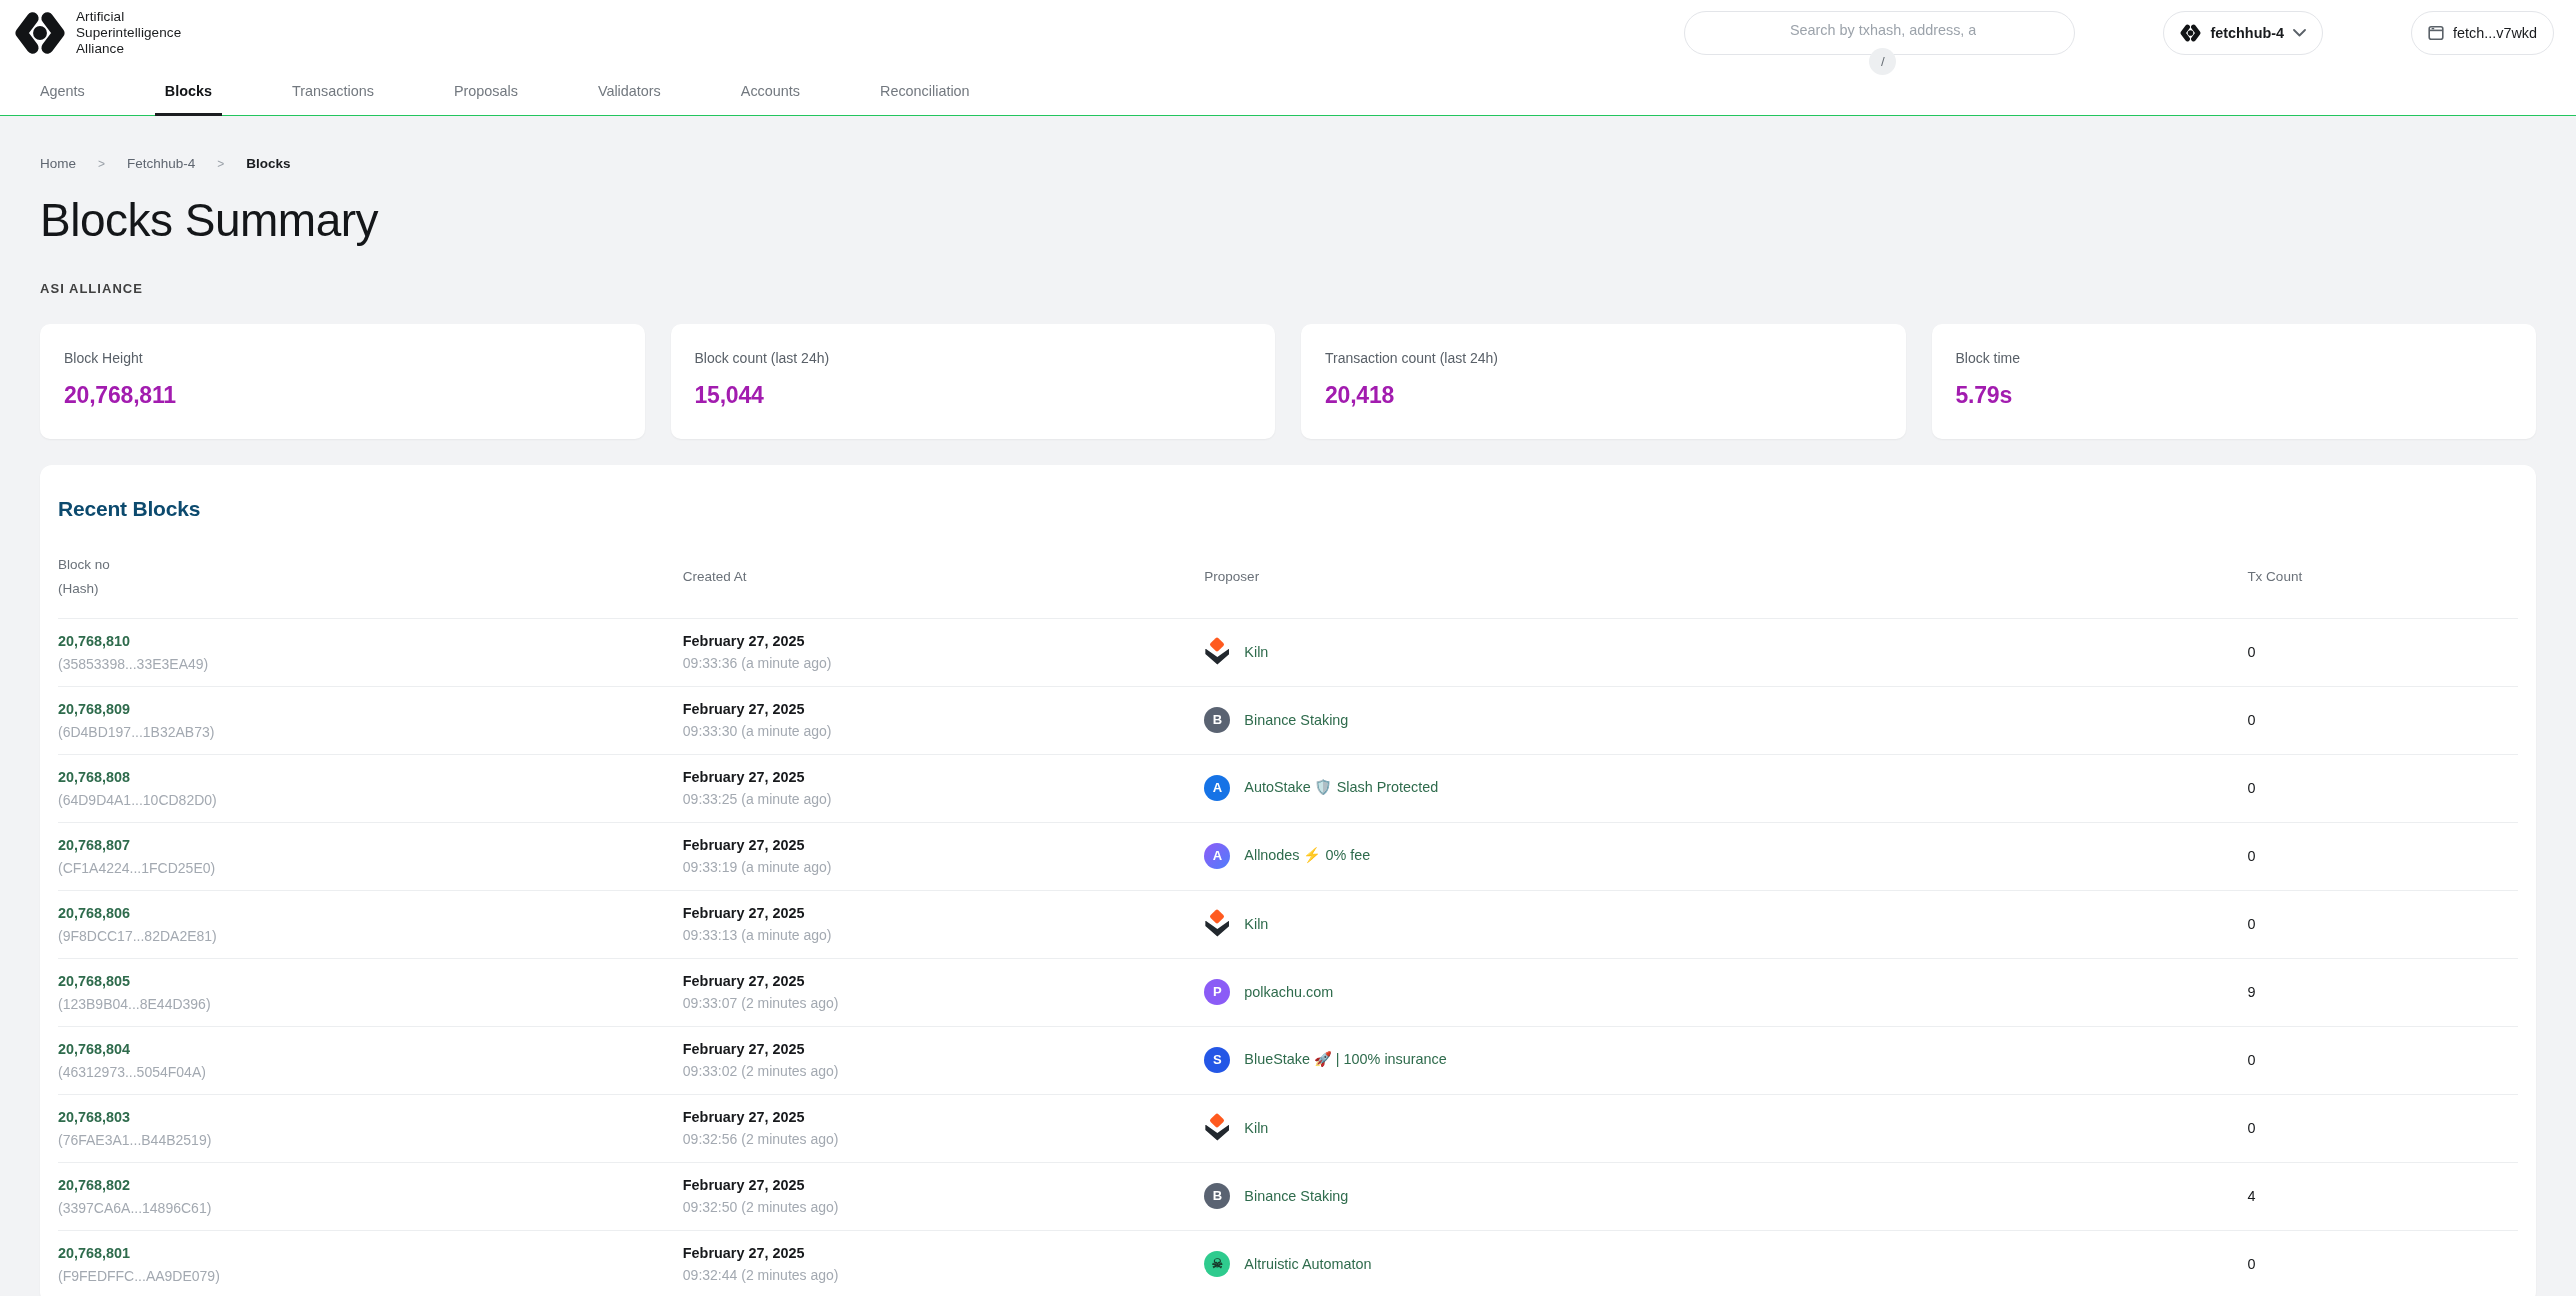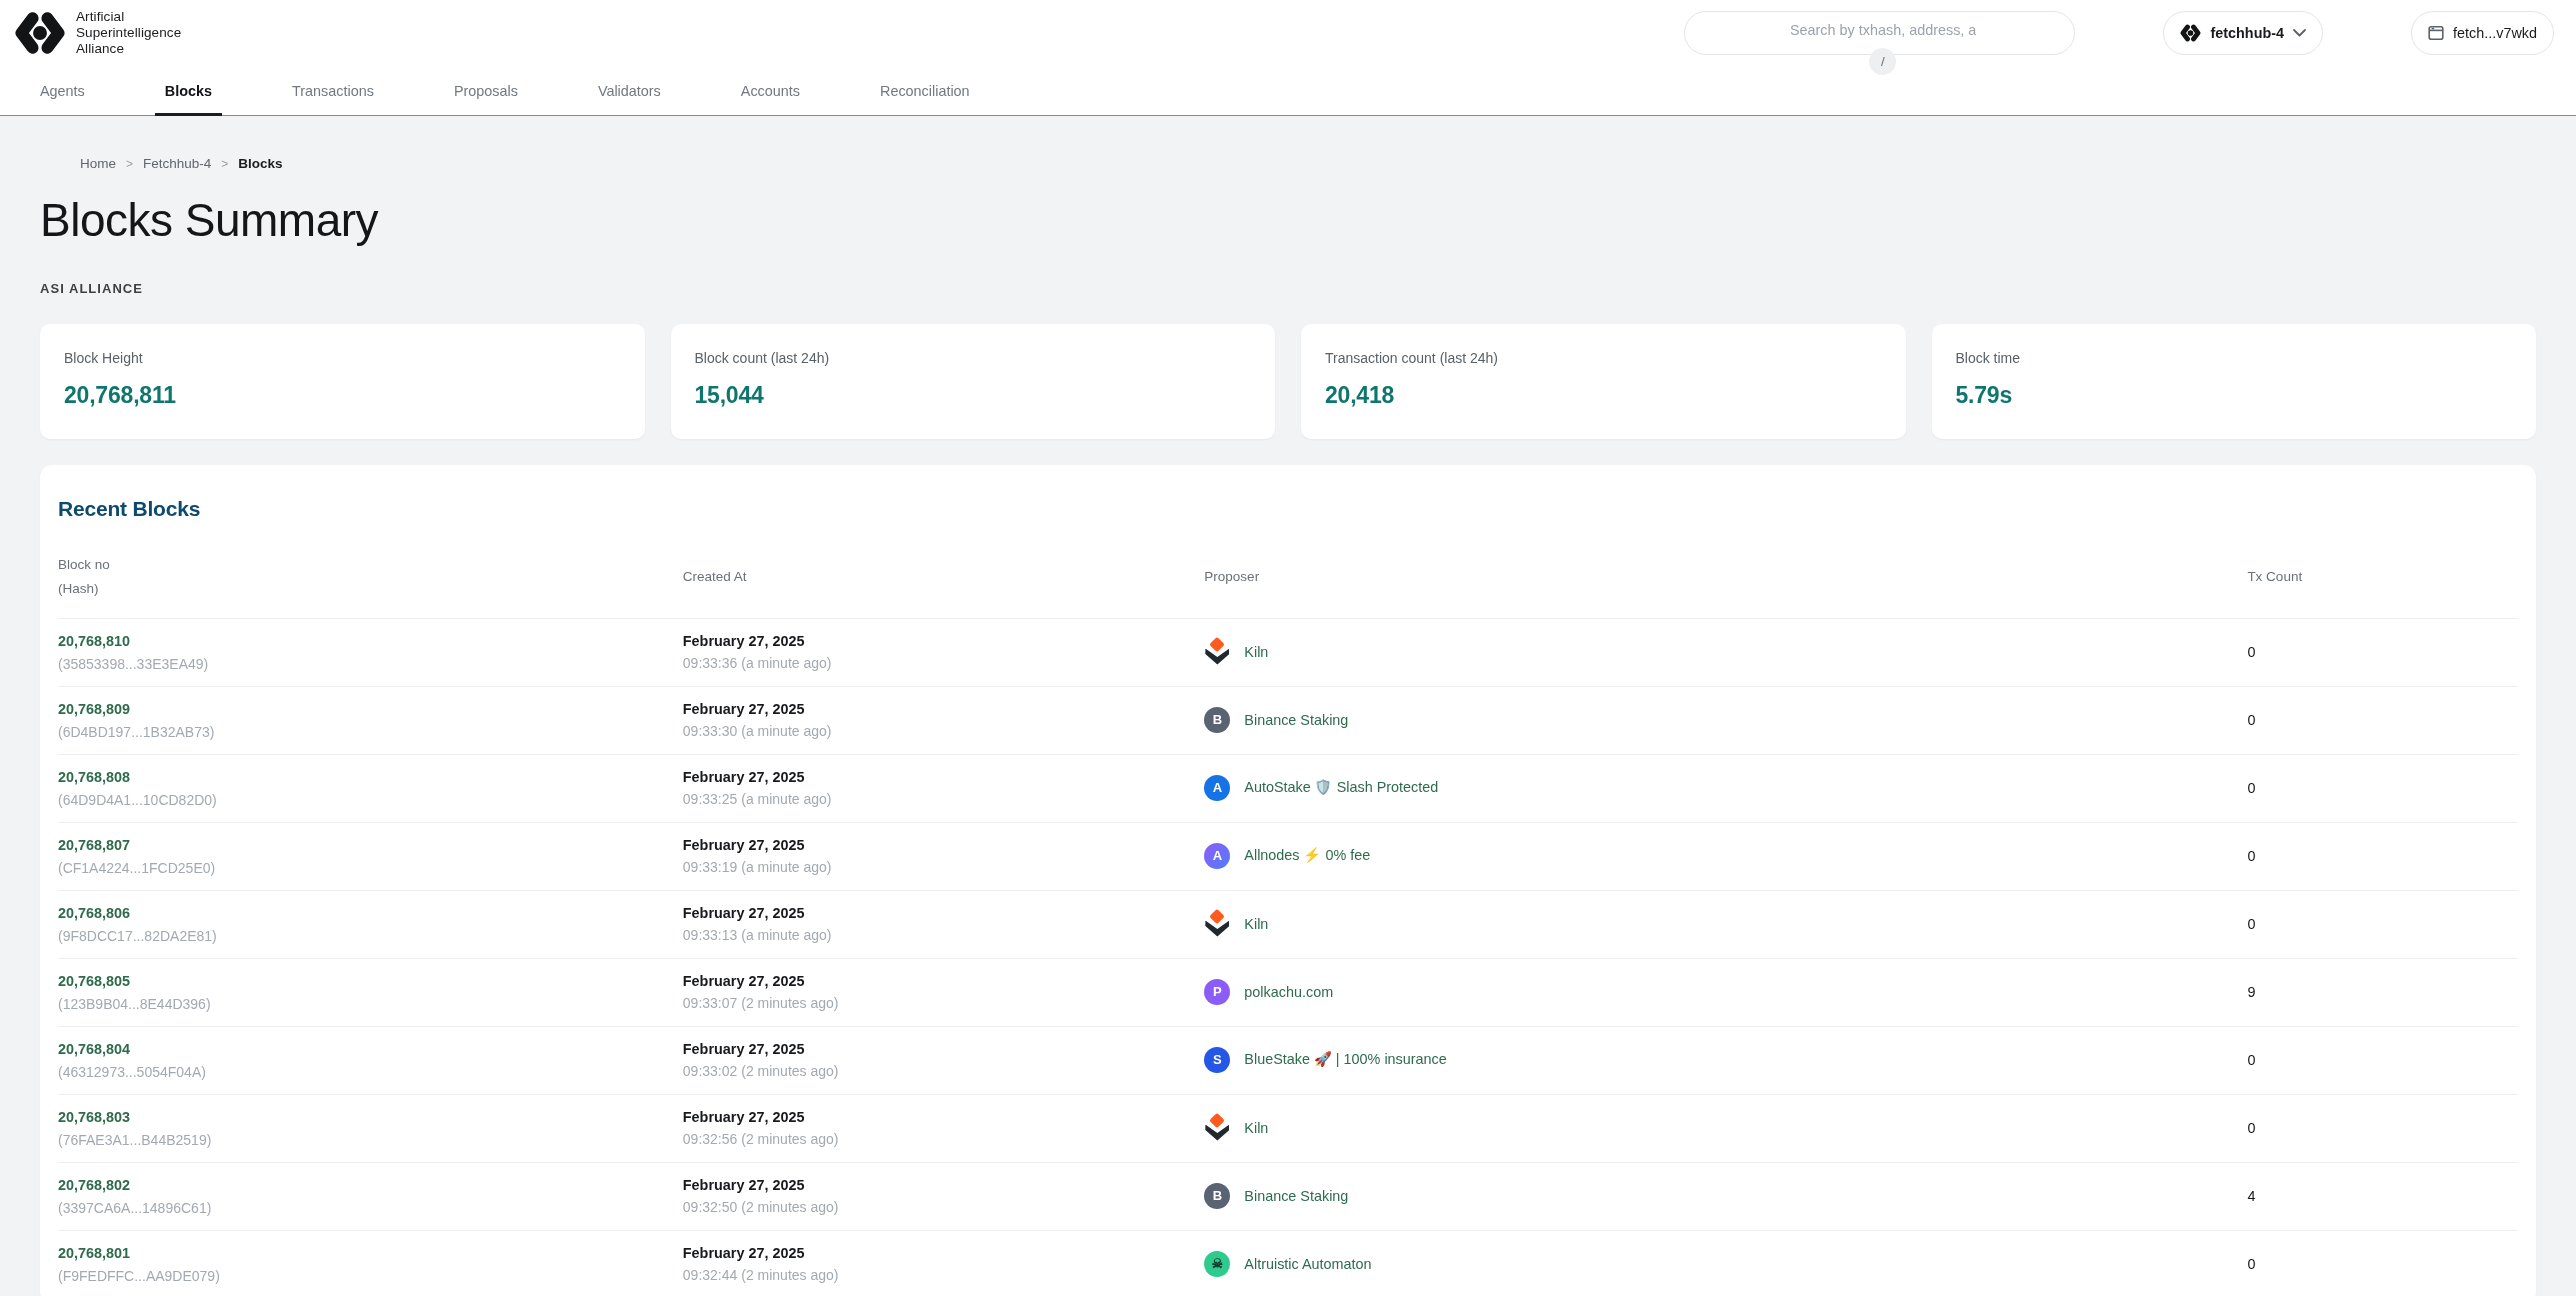--- a/index.html
+++ b/index.html
@@ -65,42 +65,42 @@
   .tab.active { color: #121417; font-weight: 700; }
   .tab.active::after {
     content: ""; position: absolute; left: -10px; right: -10px; bottom: -1px;
     height: 3px; background: #1B1D20;
   }
 
   
   .main { padding: 0 40px 16px 40px; }
   .breadcrumb {
     padding-top: 40px; font-size: 13.5px; color: #5F6670;
-    display: flex; align-items: center; gap: 10px; margin-left: 40px;
+    display: flex; align-items: center; gap: 22px;
   }
   .breadcrumb .sep { color: #9AA0A8; font-size: 12px; }
   .breadcrumb .current { color: #1A1C1F; font-weight: 700; }
   .page-title {
     margin-top: 22px; font-size: 46px; font-weight: 400;
     letter-spacing: -0.5px; color: #141619;
   }
   .page-subtitle {
     margin-top: 34px; font-size: 13px; font-weight: 700;
     letter-spacing: 0.08em; color: #404040;
   }
 
   
   .stats-row { display: flex; gap: 26px; margin-top: 28px; }
   .stat-card {
     flex: 1; background: #fff; border-radius: 10px;
     box-shadow: 0 1px 2px rgba(20,22,25,0.05);
     padding: 26px 36px 30px 24px;
   }
   .stat-label { font-size: 14px; color: #596068; }
-  .stat-value { margin-top: 16px; font-size: 23px; font-weight: 700; color: #0f766e; letter-spacing: -0.2px; }
+  .stat-value { margin-top: 16px; font-size: 23px; font-weight: 700; color: #a21caf; letter-spacing: -0.2px; }
 
   
   .blocks-card {
     background: #fff; border-radius: 12px; margin-top: 26px;
     box-shadow: 0 1px 2px rgba(20,22,25,0.05);
     padding: 0 18px 6px 18px; overflow: hidden;
   }
   .blocks-card-title { font-size: 21px; font-weight: 700; color: #0c4a6e; padding: 32px 0 26px 0; letter-spacing: -0.2px; }
   table.blocks-table { width: 100%; border-collapse: collapse; table-layout: fixed; }
   .blocks-table th {

